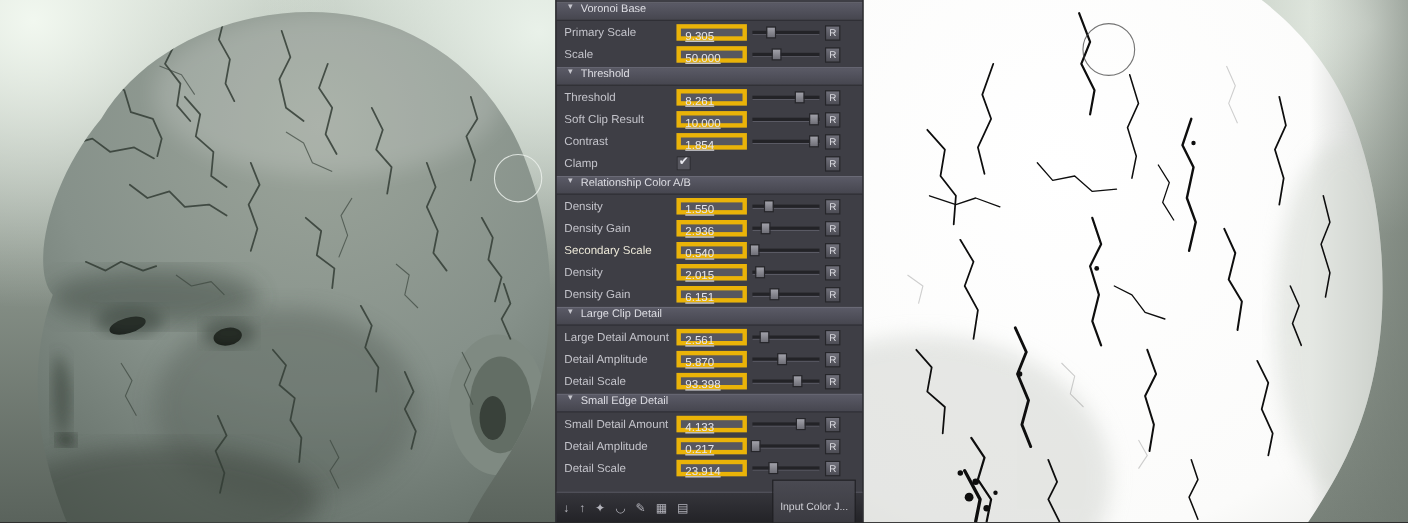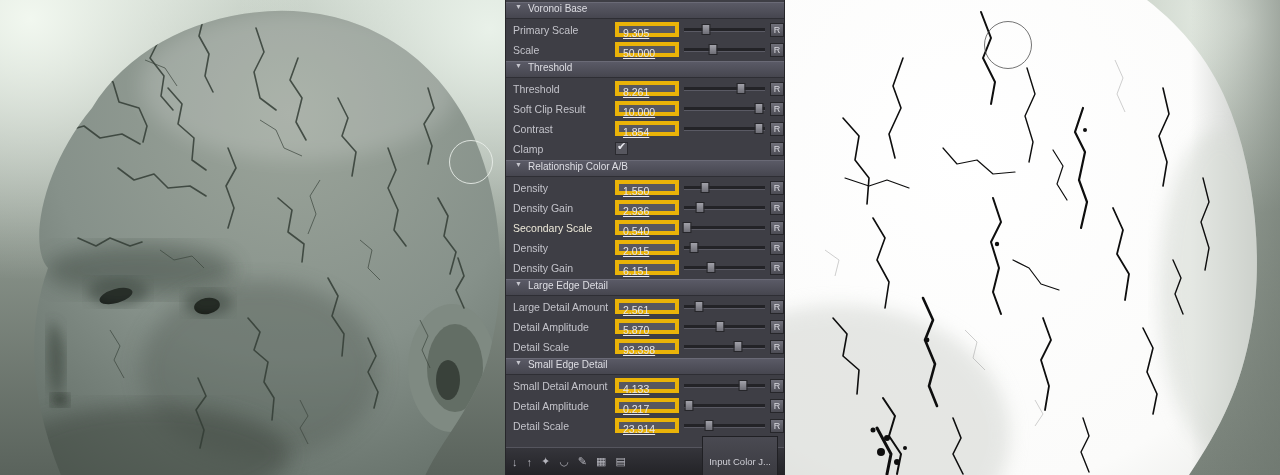--- a/index.html
+++ b/index.html
@@ -17,21 +17,21 @@
   .panel {position:relative; width:280px; height:475px; background:#3e3e45; display:flex;
           flex-direction:column; box-sizing:border-box; border-left:1px solid #26262a; border-right:1px solid #26262a;}
   .panel-body {flex:1; overflow:hidden;}
 
   .sec {height:15px; margin:2px 0 1px; display:flex; align-items:flex-start;
         background:linear-gradient(#5a5a66,#46464f); border-top:1px solid #6a6a76;
         border-bottom:1px solid #2e2e34; color:#dedee4; font-size:10px;}
   .tri {font-size:7px; color:#c7c7ce; margin:0 6px 0 9px;}
 
   .row {height:19px; margin-bottom:1px; display:flex; align-items:center;
-        padding:0 0 0 7px; font-size:10.5px; color:#c3c3ca;}
+        padding:0 20px 0 7px; font-size:10.5px; color:#c3c3ca;}
   .lbl {width:102px; white-space:nowrap; overflow:hidden;}
   .lbl.hl {color:#ece8d8;}
   .val {width:64px; height:15px; line-height:15px; background:#57575f;
         border:4px solid #eab308; color:#e6e6ec; padding:0 4px; box-sizing:border-box; margin-right:4px;text-decoration:underline;}
   .sld {flex:1; position:relative; height:15px; margin-right:4px;}
   .sld.none {visibility:hidden;}
   .track {position:absolute; left:1px; right:1px; top:6px; height:3px;
           background:#232327; border-bottom:1px solid #5a5a64;}
   .handle {position:absolute; top:2px; width:9px; height:11px;
            background:linear-gradient(#a2a2aa,#6e6e76); border:1px solid #26262a;
@@ -254,21 +254,21 @@
         <span class="val">6.151</span>
         <span class="sld">
             <span class="track"></span>
             <span class="handle" style="left: 34%;"></span>
           </span>
         <span class="rbtn">R</span>
       </div>
 
       <div class="sec">
         <span class="tri">▼</span>
-        <span>Large Edge Detail</span>
+        <span>Large Clip Detail</span>
       </div>
       <div class="row">
         <span class="lbl">Large Detail Amount</span>
         <span class="val">2.561</span>
         <span class="sld">
             <span class="track"></span>
             <span class="handle" style="left: 19%;"></span>
           </span>
         <span class="rbtn">R</span>
       </div>

